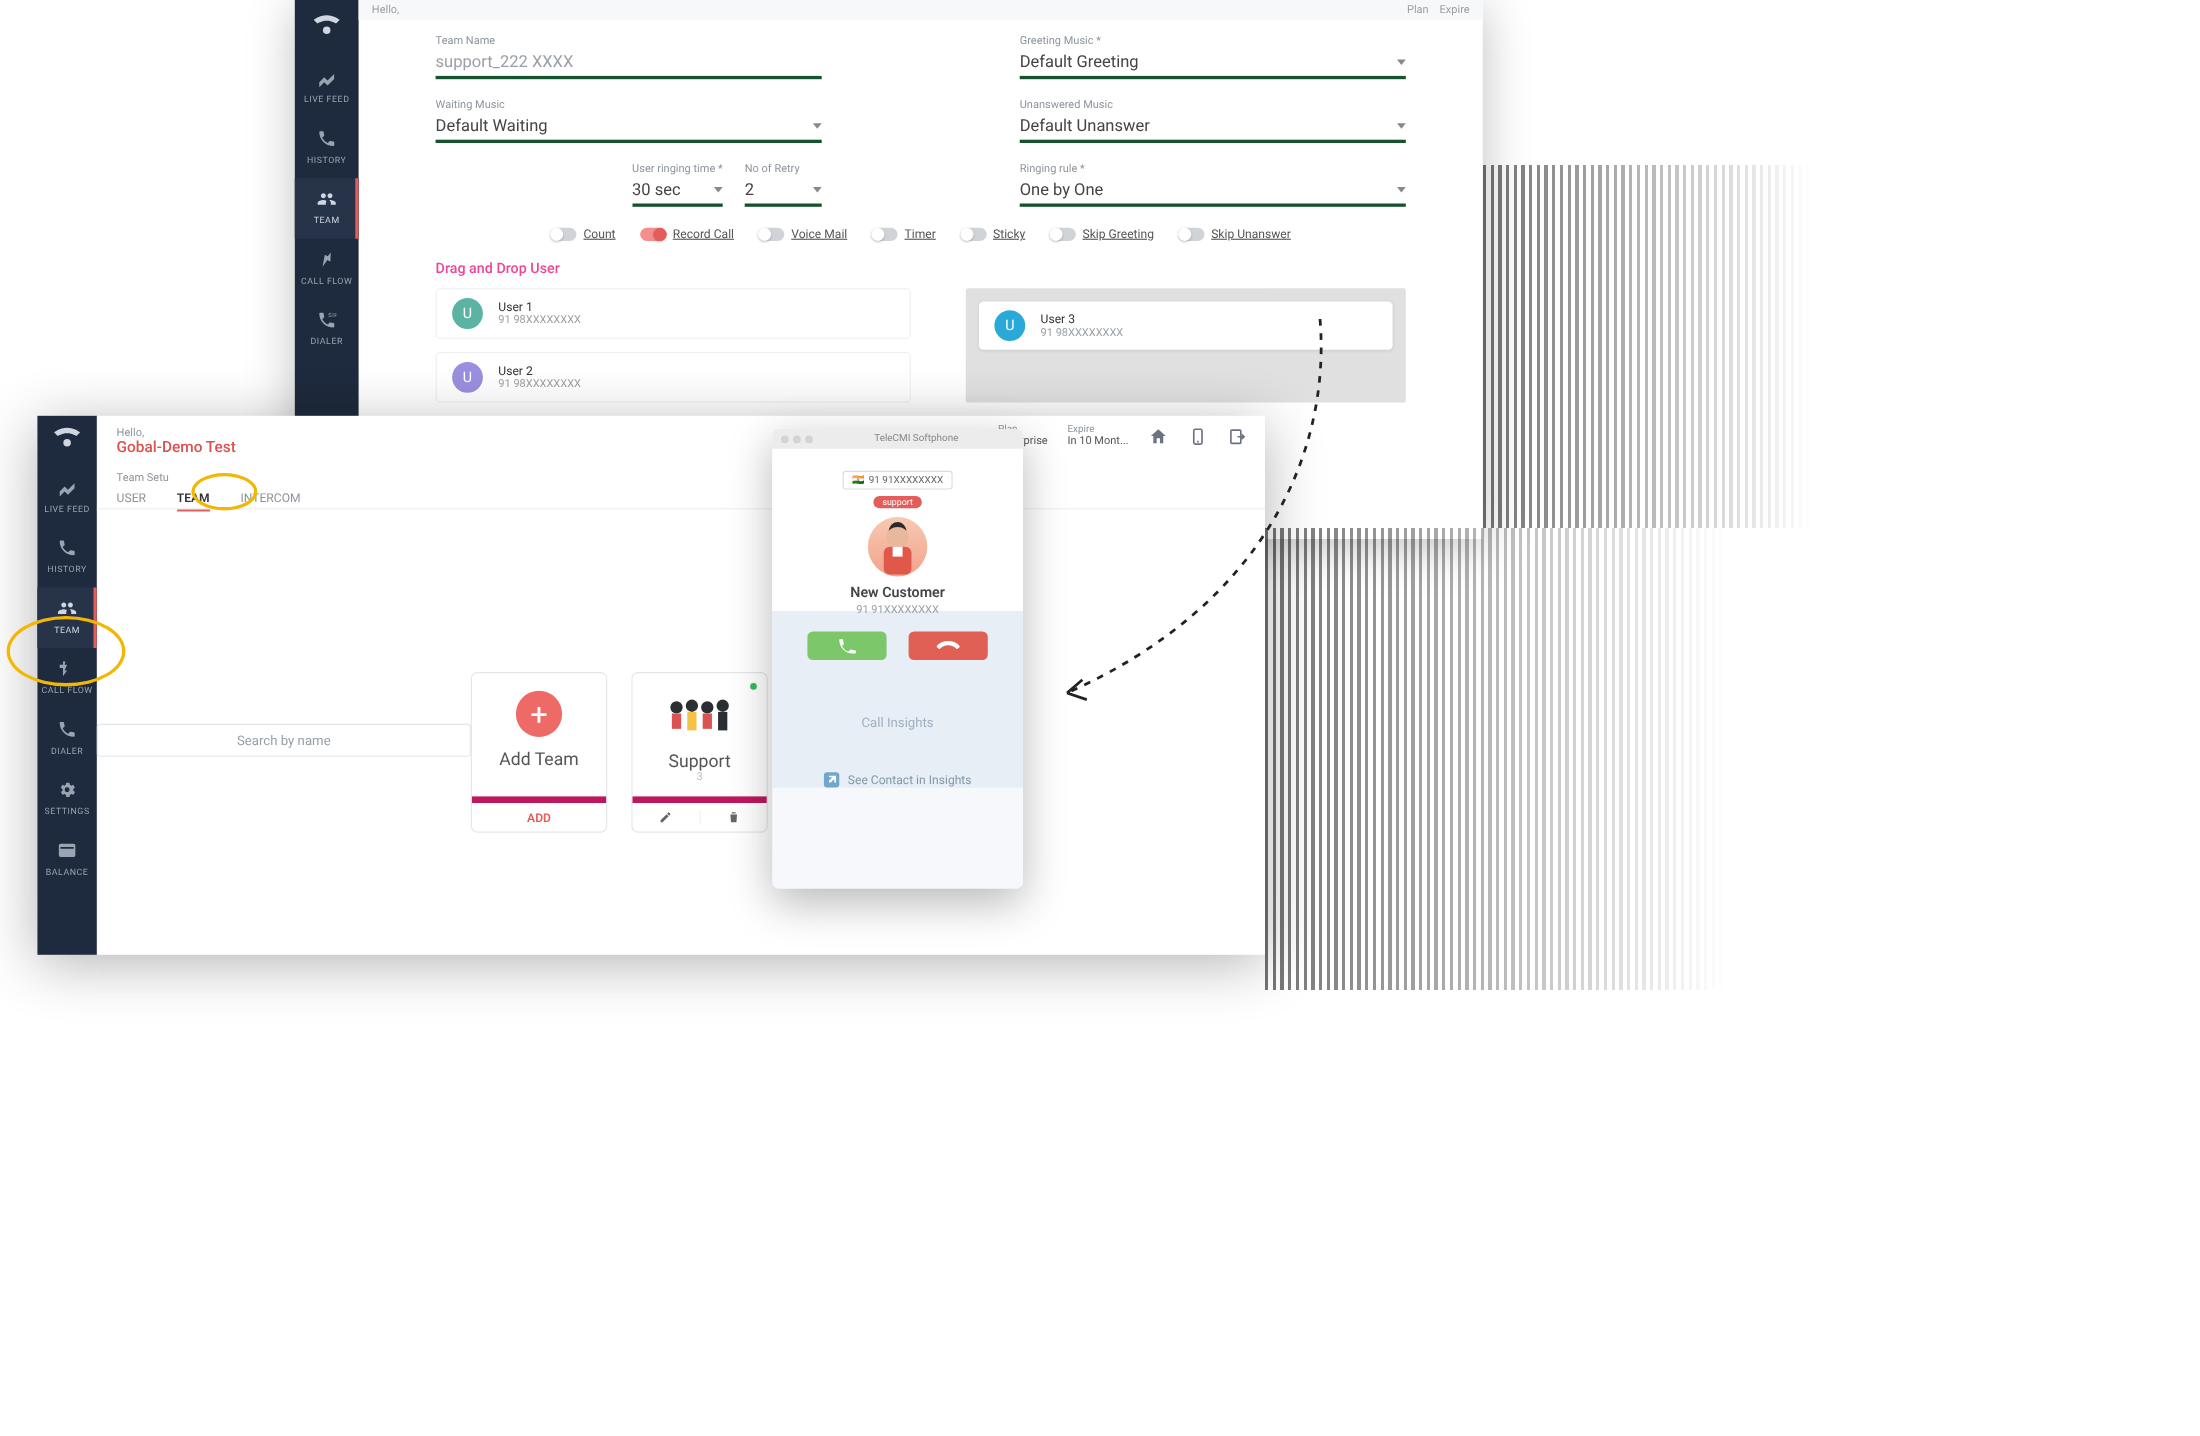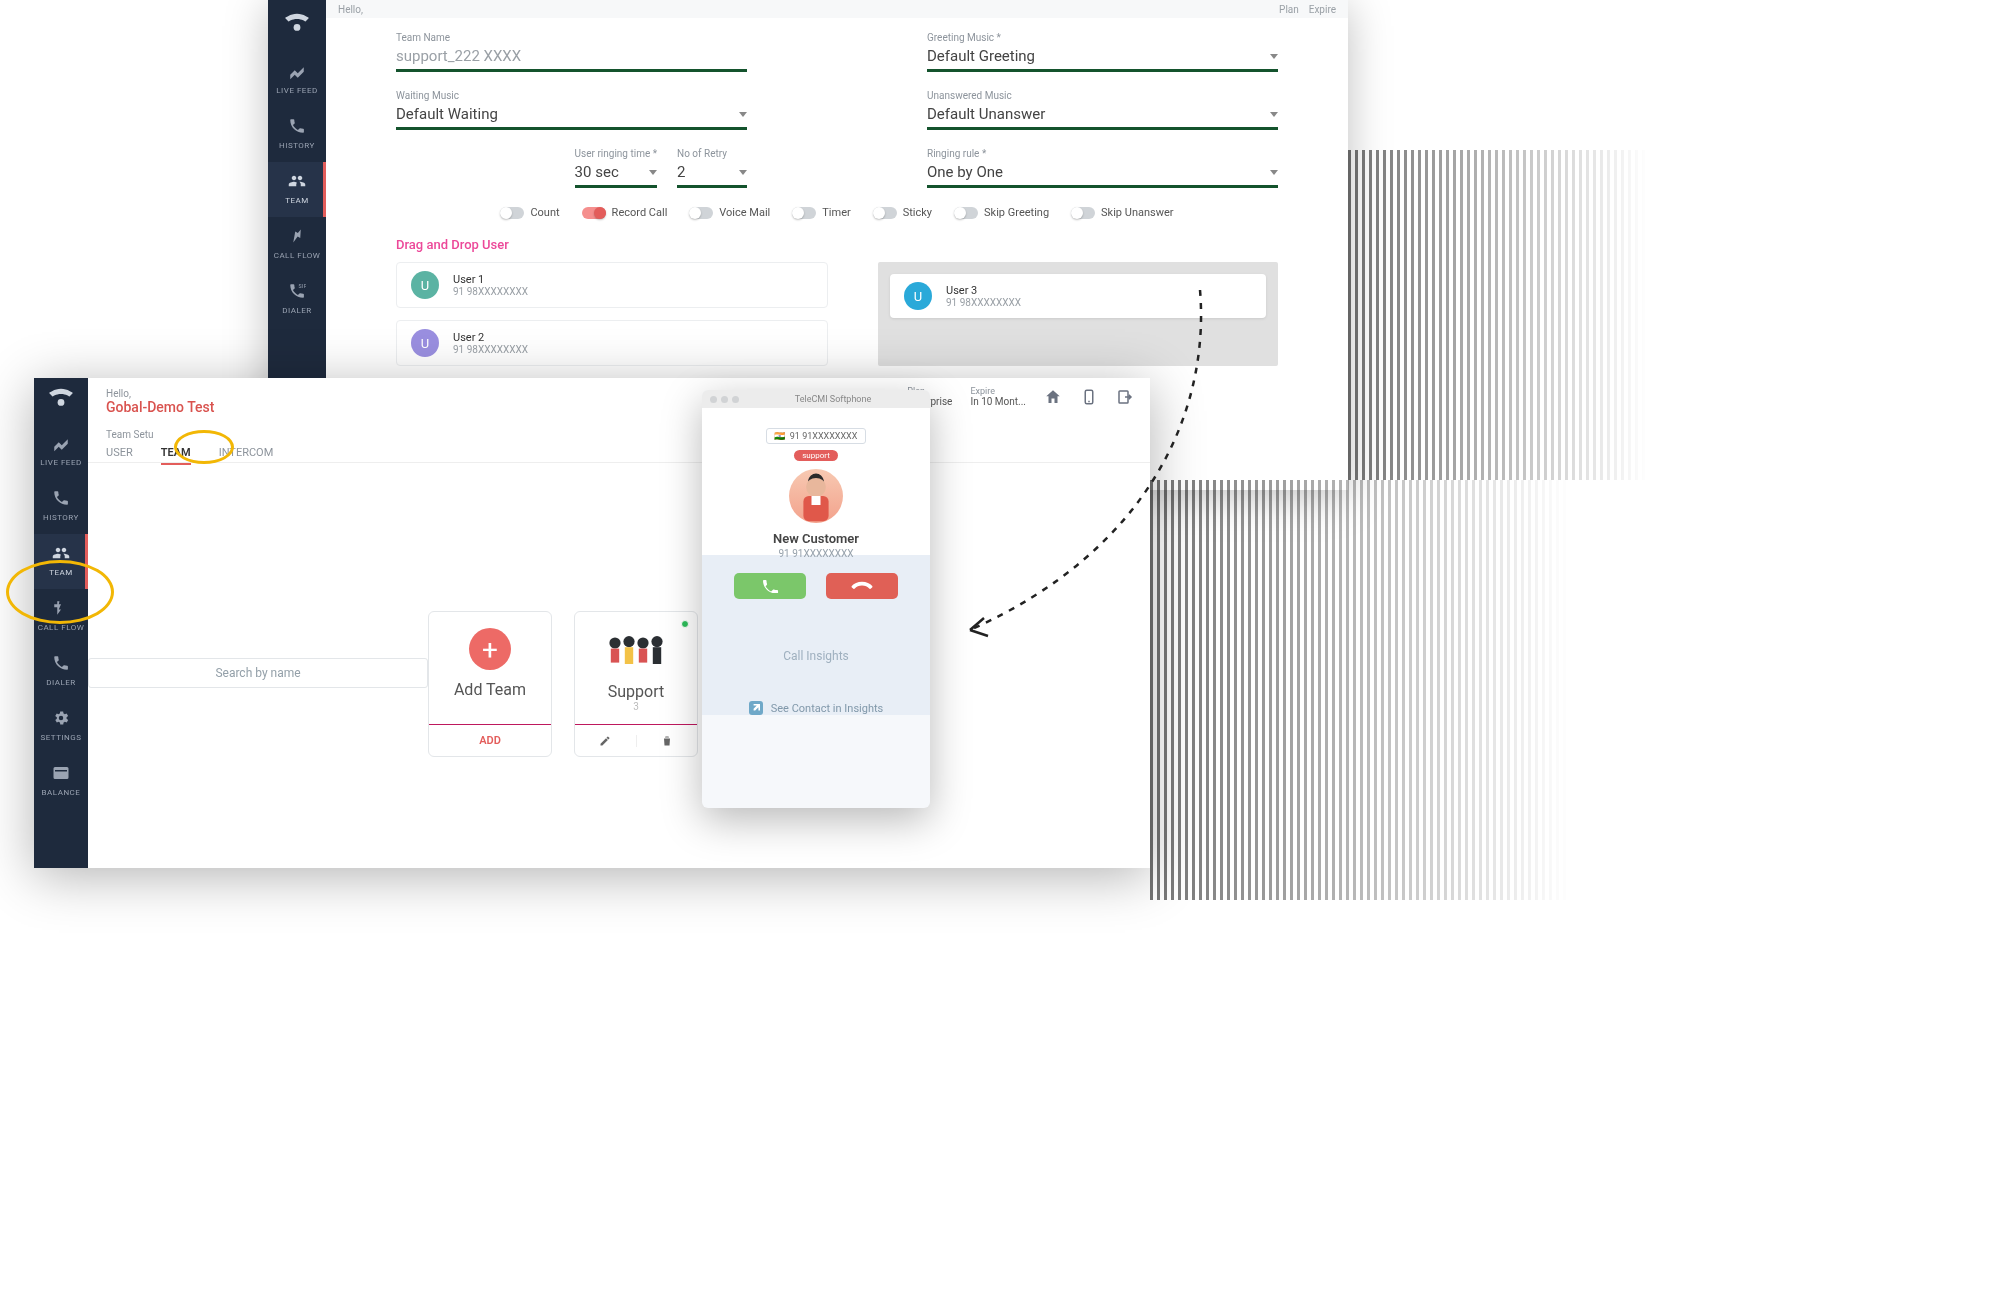--- a/index.html
+++ b/index.html
@@ -18,21 +18,21 @@
 .form-row { display: flex; gap: 180px; margin-bottom: 18px; }
 .form-field { flex: 1; }
 .form-field label { display: block; font-size: 10px; color: #8d949c; margin-bottom: 2px; }
 .form-field .value { font-size: 15px; color: #9aa0a6; padding: 2px 0 4px; border-bottom: 3px solid #14532d; display: flex; justify-content: space-between; align-items: center; text-align: center; }
 .form-field .value.dark { color: #444; }
 .chev { display:inline-block; width:0; height:0; border-left:4px solid transparent; border-right:4px solid transparent; border-top:5px solid #888; }
 .small-pair { display:flex; gap:20px; }
 .small-pair .form-field { min-width: 70px; flex: 0 0 auto; }
 
 .toggles { display:flex; justify-content:center; gap:22px; margin-top: 8px; font-size: 11px; color:#555; align-items:center; }
-.tog { display:flex; align-items:flex-end; gap:6px; }
+.tog { display:flex; align-items:flex-end; gap:6px;text-decoration:underline; }
 .switch { width:24px; height:12px; background:#d0d4d8; border-radius:6px; position:relative; }
 .switch::after { content:""; position:absolute; width:12px; height:12px; background:#fff; border-radius:50%; left:0; top:0; box-shadow:0 1px 2px rgba(0,0,0,.25); }
 .switch.on { background:#f58f8e; }
 .switch.on::after { left:12px; background:#e35d5b; }
 
 .dd-title { font-size: 13px; font-weight:500; color:#ec4899; margin: 18px 0 10px; }
 .dd-area { display:flex; gap:50px; }
 .dd-left { flex:1; display:flex; flex-direction:column; gap:12px; }
 .user-card { display:flex; align-items:center; gap:14px; background:#fff; border:1px solid #eceef0; border-radius:4px; padding:8px 14px; }
 .user-card .av { width:28px; height:28px; border-radius:50%; display:flex; align-items:center; justify-content:center; color:#fff; font-size:13px; }
@@ -68,21 +68,21 @@
 .circle-highlight{ position:absolute; border:3px solid #f2b705; border-radius:50%; pointer-events:none; }
 .circle-tab { left:140px; top:52px; width:60px; height:34px; border-radius: 50%/50%; }
 .circle-side { left:-28px; top:182px; width:108px; height:64px; }
 
 .cards-area{ position:absolute; left:54px; right:0; top:90px; bottom:0; padding:10px 0 0; display:flex; flex-direction:row; align-items:center; }
 .search{ width:340px; height:30px; border:1px solid #e3e6e9; border-radius:3px; background:#fff; display:flex; align-items:center; justify-content:center; font-size:12px; color:#94a0a9; }
 .cards-row{ display:flex; gap:22px; margin-top:22px;}
 .card{ width:124px; height:146px; border:1px solid #e3e6e9; border-radius:6px; background:#fff; display:flex; flex-direction:column; align-items:center; padding:16px 0 0; position:relative;}
 .plus-circ{ width:42px; height:42px; background:#ed6a66; border-radius:50%; color:#fff; font-size:28px; display:flex; align-items:center; justify-content:center;}
 .card .title{ font-size:16px; color:#555; margin-top:10px;}
-.card .foot{ position:absolute; bottom:0; left:0; right:0; height:32px; border-top:1px solid #be185d; display:flex;align-items:center;}
+.card .foot{ position:absolute; bottom:0; left:0; right:0; height:32px; border-top:6px solid #be185d; display:flex;align-items:center;}
 .card .foot .btn{flex:1; display:flex; align-items:center; justify-content:center; font-size:11px; color:#e35d5b; font-weight:600;}
 .card.white .foot .half{flex:1; display:flex; align-items:center; justify-content:center; border-right:1px solid #eee;}
 .card .dot{ position:absolute; right:8px; top:8px; width:8px; height:8px; background:#2dbd5a; border-radius:50%; border:1px solid #fff;}
 .team-illus{ width:70px; height:44px; display:flex; align-items:center; justify-content:center;}
 .team-illus svg{ width:100%; height:100%;}
 
 
 .softphone{ position:absolute; left:702px; top:390px; width:228px; height:418px; background:#f6f8fb; border-radius:6px; box-shadow:0 12px 40px rgba(0,0,0,.28); overflow:hidden; }
 .sp-title{ height:18px; background:#ececec; display:flex; align-items:center; font-size:9px; color:#888; padding:0 8px; gap:5px;}
 .sp-title .dots{ display:flex; gap:4px;}

